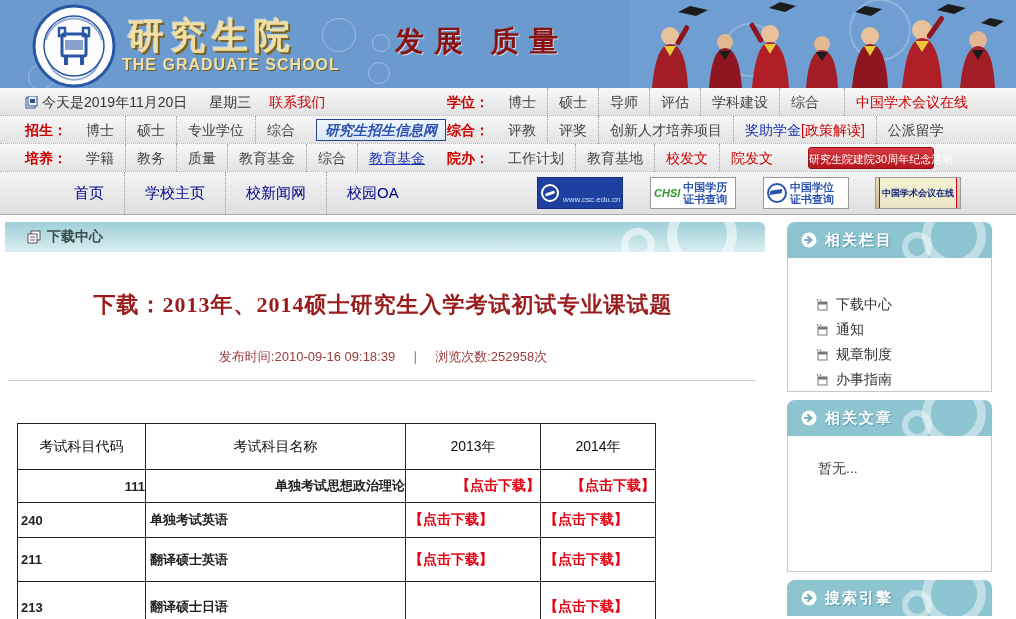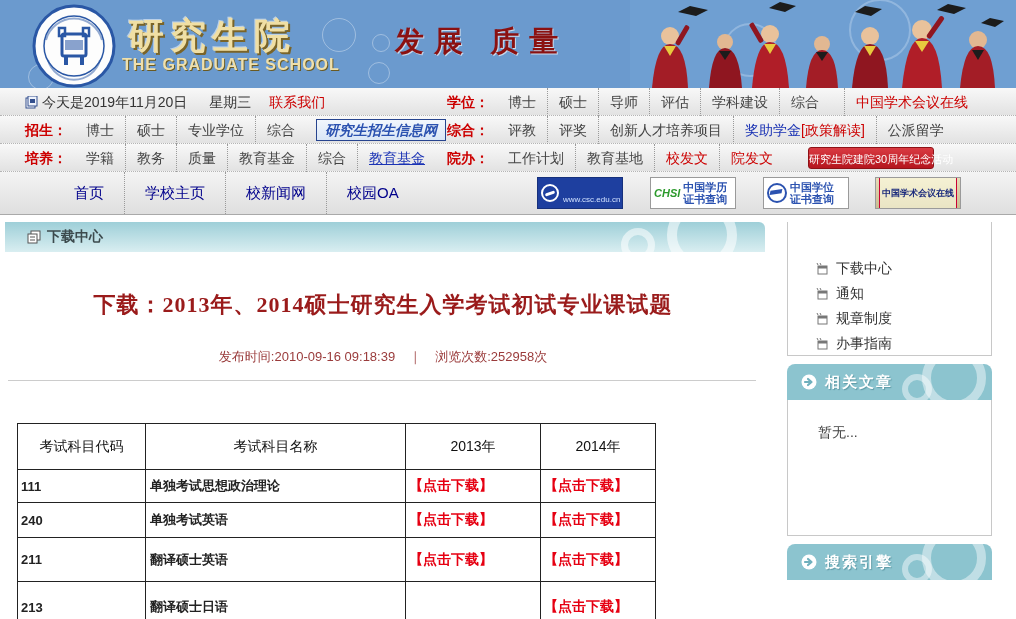--- a/index.html
+++ b/index.html
@@ -106,21 +106,21 @@
   .art-meta .dv { margin:0 10px; color:#9a3b3b; }
   .rule { margin:14px 0 0 8px; width:748px; border-top:1px solid #ccc; }
   table.paper { margin:42px 0 0 17px; border-collapse:collapse; table-layout:fixed; }
   table.paper th, table.paper td { border:1px solid #222; font-size:13px; overflow:hidden; }
   table.paper th { height:46px; font-size:14px; font-weight:normal; text-align:center; color:#111; }
   .c-code { width:128px; } .c-name { width:260px; } .c-y13 { width:135px; } .c-y14 { width:115px; }
   td.code { padding-left:3px; font-weight:bold; color:#222; }
   td.name { padding-left:4px; font-weight:bold; color:#222; }
   td.dl { padding-left:3px; }
   .dl-link { color:#e60012; font-weight:bold; font-size:14px; cursor:pointer; }
-  tr.r1 td { height:33px; } tr.r2 td { height:35px; } tr.r3 td { height:44px; }
+  tr.r1 td { height:33px;text-align:right; } tr.r2 td { height:35px; } tr.r3 td { height:44px; }
   tr.r4 td { height:51px; }
   
   .sidebar { position:absolute; left:787px; top:222px; width:205px; }
   .sb-box { margin-bottom:8px; }
   .sb-head {
     position:relative; height:36px; background:#8cc4cf; border-radius:8px 8px 0 0;
     display:flex; align-items:center; padding-left:14px; overflow:hidden;
   }
   .sb-head .ring { border-color:rgba(255,255,255,.45); }
   .sr1 { width:64px; height:64px; border-width:9px; right:6px; top:-18px; }
@@ -355,20 +355,29 @@
       <td class="dl"><span class="dl-link">【点击下载】</span></td>
     </tr>
 
   </tbody>
     </table>
 </div>
 
 <div class="sidebar">
 
   <div class="sb-box">
+    <div class="sb-head">
+      <svg class="arrow-ic" viewBox="0 0 16 16">
+        <circle cx="8" cy="8" r="7.5" fill="#fff"></circle>
+        <path d="M4 8 h5 M7 5 l3.5 3 L7 11" stroke="#6fb0bd" stroke-width="2.2" fill="none" stroke-linecap="round" stroke-linejoin="round"></path>
+      </svg>
+      <span class="sb-title">相关栏目</span>
+      <span class="ring sr1"></span>
+      <span class="ring sr2"></span>
+    </div>
     <div class="sb-body sb-body1">
       <div class="sb-item">
         <svg class="bullet-ic" viewBox="0 0 13 13">
             <path d="M2 3 l-1 -2 M5 3 l-1 -2" stroke="#777" fill="none"></path>
             <rect x="2" y="4" width="9" height="8" fill="#fff" stroke="#777"></rect>
             <rect x="2" y="4" width="9" height="2.5" fill="#777"></rect>
           </svg>
         <span class="txt">下载中心</span>
       </div>
       <div class="sb-item">

